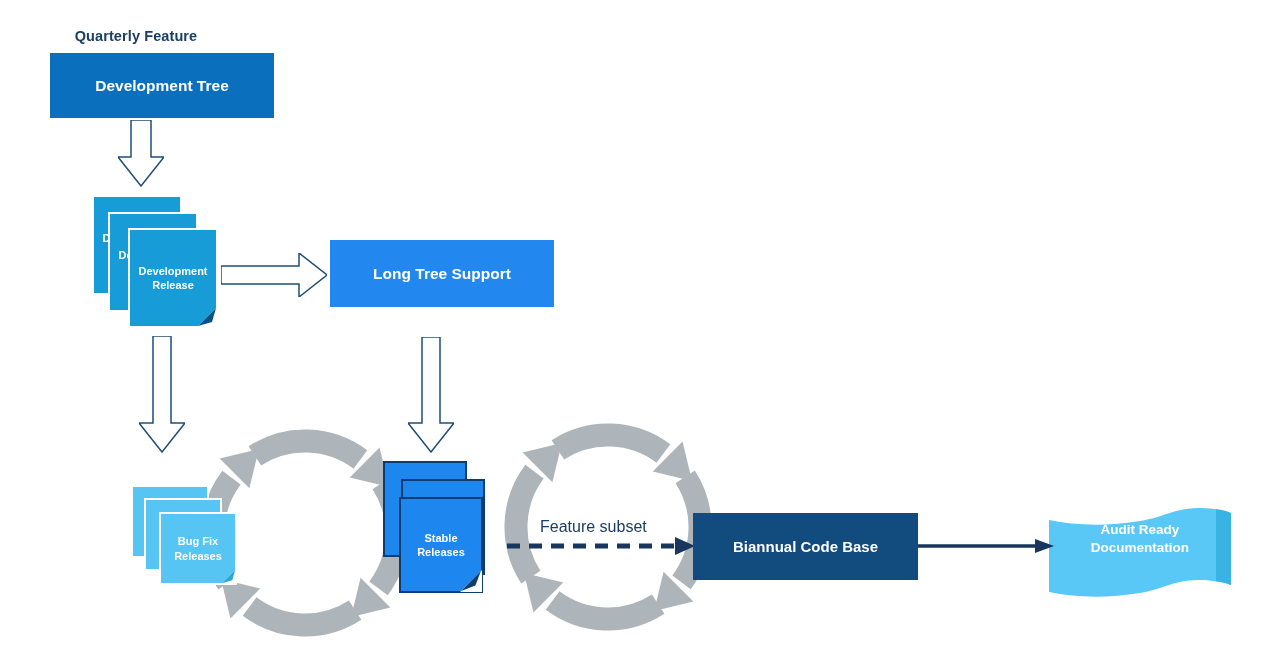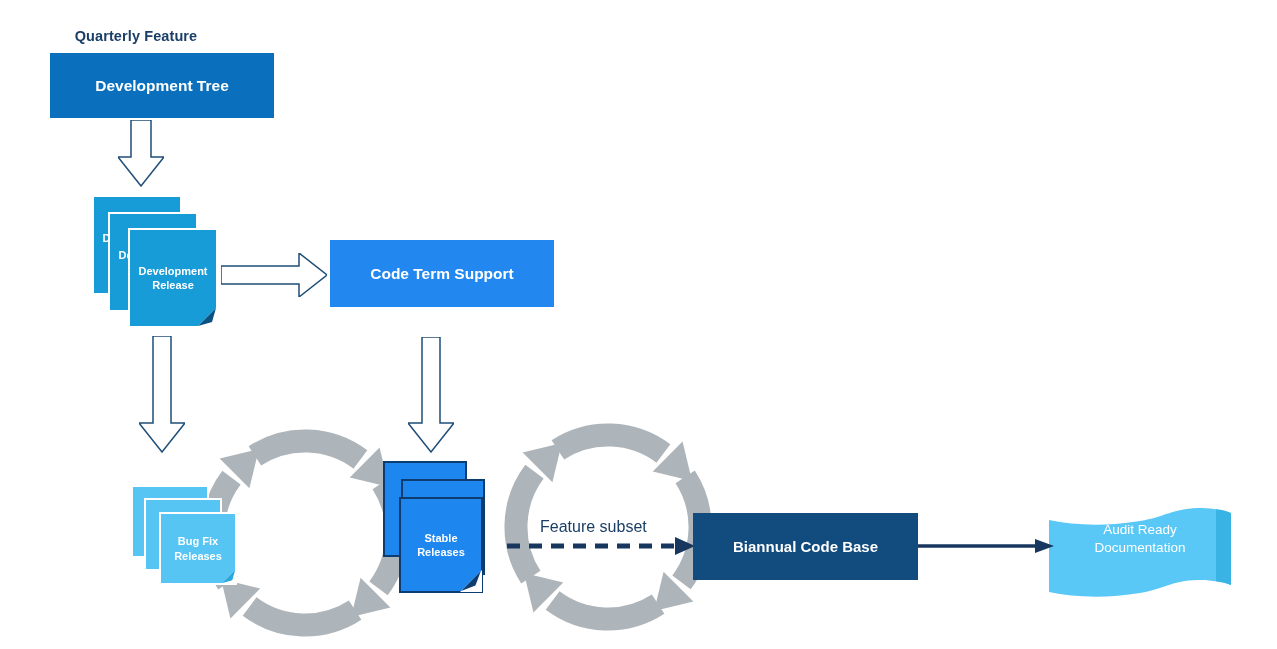--- a/index.html
+++ b/index.html
@@ -39,21 +39,21 @@
   .hollow-arrow{position:absolute;z-index:2;}
   .flow-arrow{position:absolute;z-index:5;}
   .feature-label{
     position:absolute;left:540px;top:518px;width:140px;text-align:left;
     font-size:16px;font-weight:400;color:#1A3E66;z-index:5;
   }
   
   .flag{position:absolute;left:1048px;top:506px;z-index:2;}
   .flag-text{
     position:absolute;left:1078px;top:521px;width:124px;text-align:center;
-    color:#ffffff;font-weight:400;font-size:13.5px;line-height:1.35;z-index:3;
+    color:#ffffff;font-weight:700;font-size:13.5px;line-height:1.35;z-index:3;
   }
 </style>
 </head>
 <body>
 
 <div class="canvas">
 
   <svg width="0" height="0" style="position:absolute" aria-hidden="true">
     <defs>
       <g id="cseg">
@@ -99,21 +99,21 @@
       <path d="M1 19 L19 1 L15 15 Z" fill="#0A5080"></path>
     </svg>
   </div>
 
   <svg class="hollow-arrow" style="left:221px;top:253px" width="106" height="44" viewBox="0 0 106 44">
     <polygon points="0,13 78,13 78,0 106,22 78,44 78,31 0,31" fill="#ffffff" stroke="#1F4E79" stroke-width="1.5"></polygon>
   </svg>
 
 
   <div class="node-box lts">
-    <span>Code Term Support</span>
+    <span>Long Tree Support</span>
   </div>
 
   <svg class="hollow-arrow" style="left:139px;top:336px" width="46" height="117" viewBox="0 0 46 117">
     <polygon points="14,0 32,0 32,87 46,87 23,116 0,87 14,87" fill="#ffffff" stroke="#1F4E79" stroke-width="1.5"></polygon>
   </svg>
 
   <svg class="hollow-arrow" style="left:408px;top:337px" width="46" height="116" viewBox="0 0 46 116">
     <polygon points="14,0 32,0 32,86 46,86 23,115 0,86 14,86" fill="#ffffff" stroke="#1F4E79" stroke-width="1.5"></polygon>
   </svg>
 

